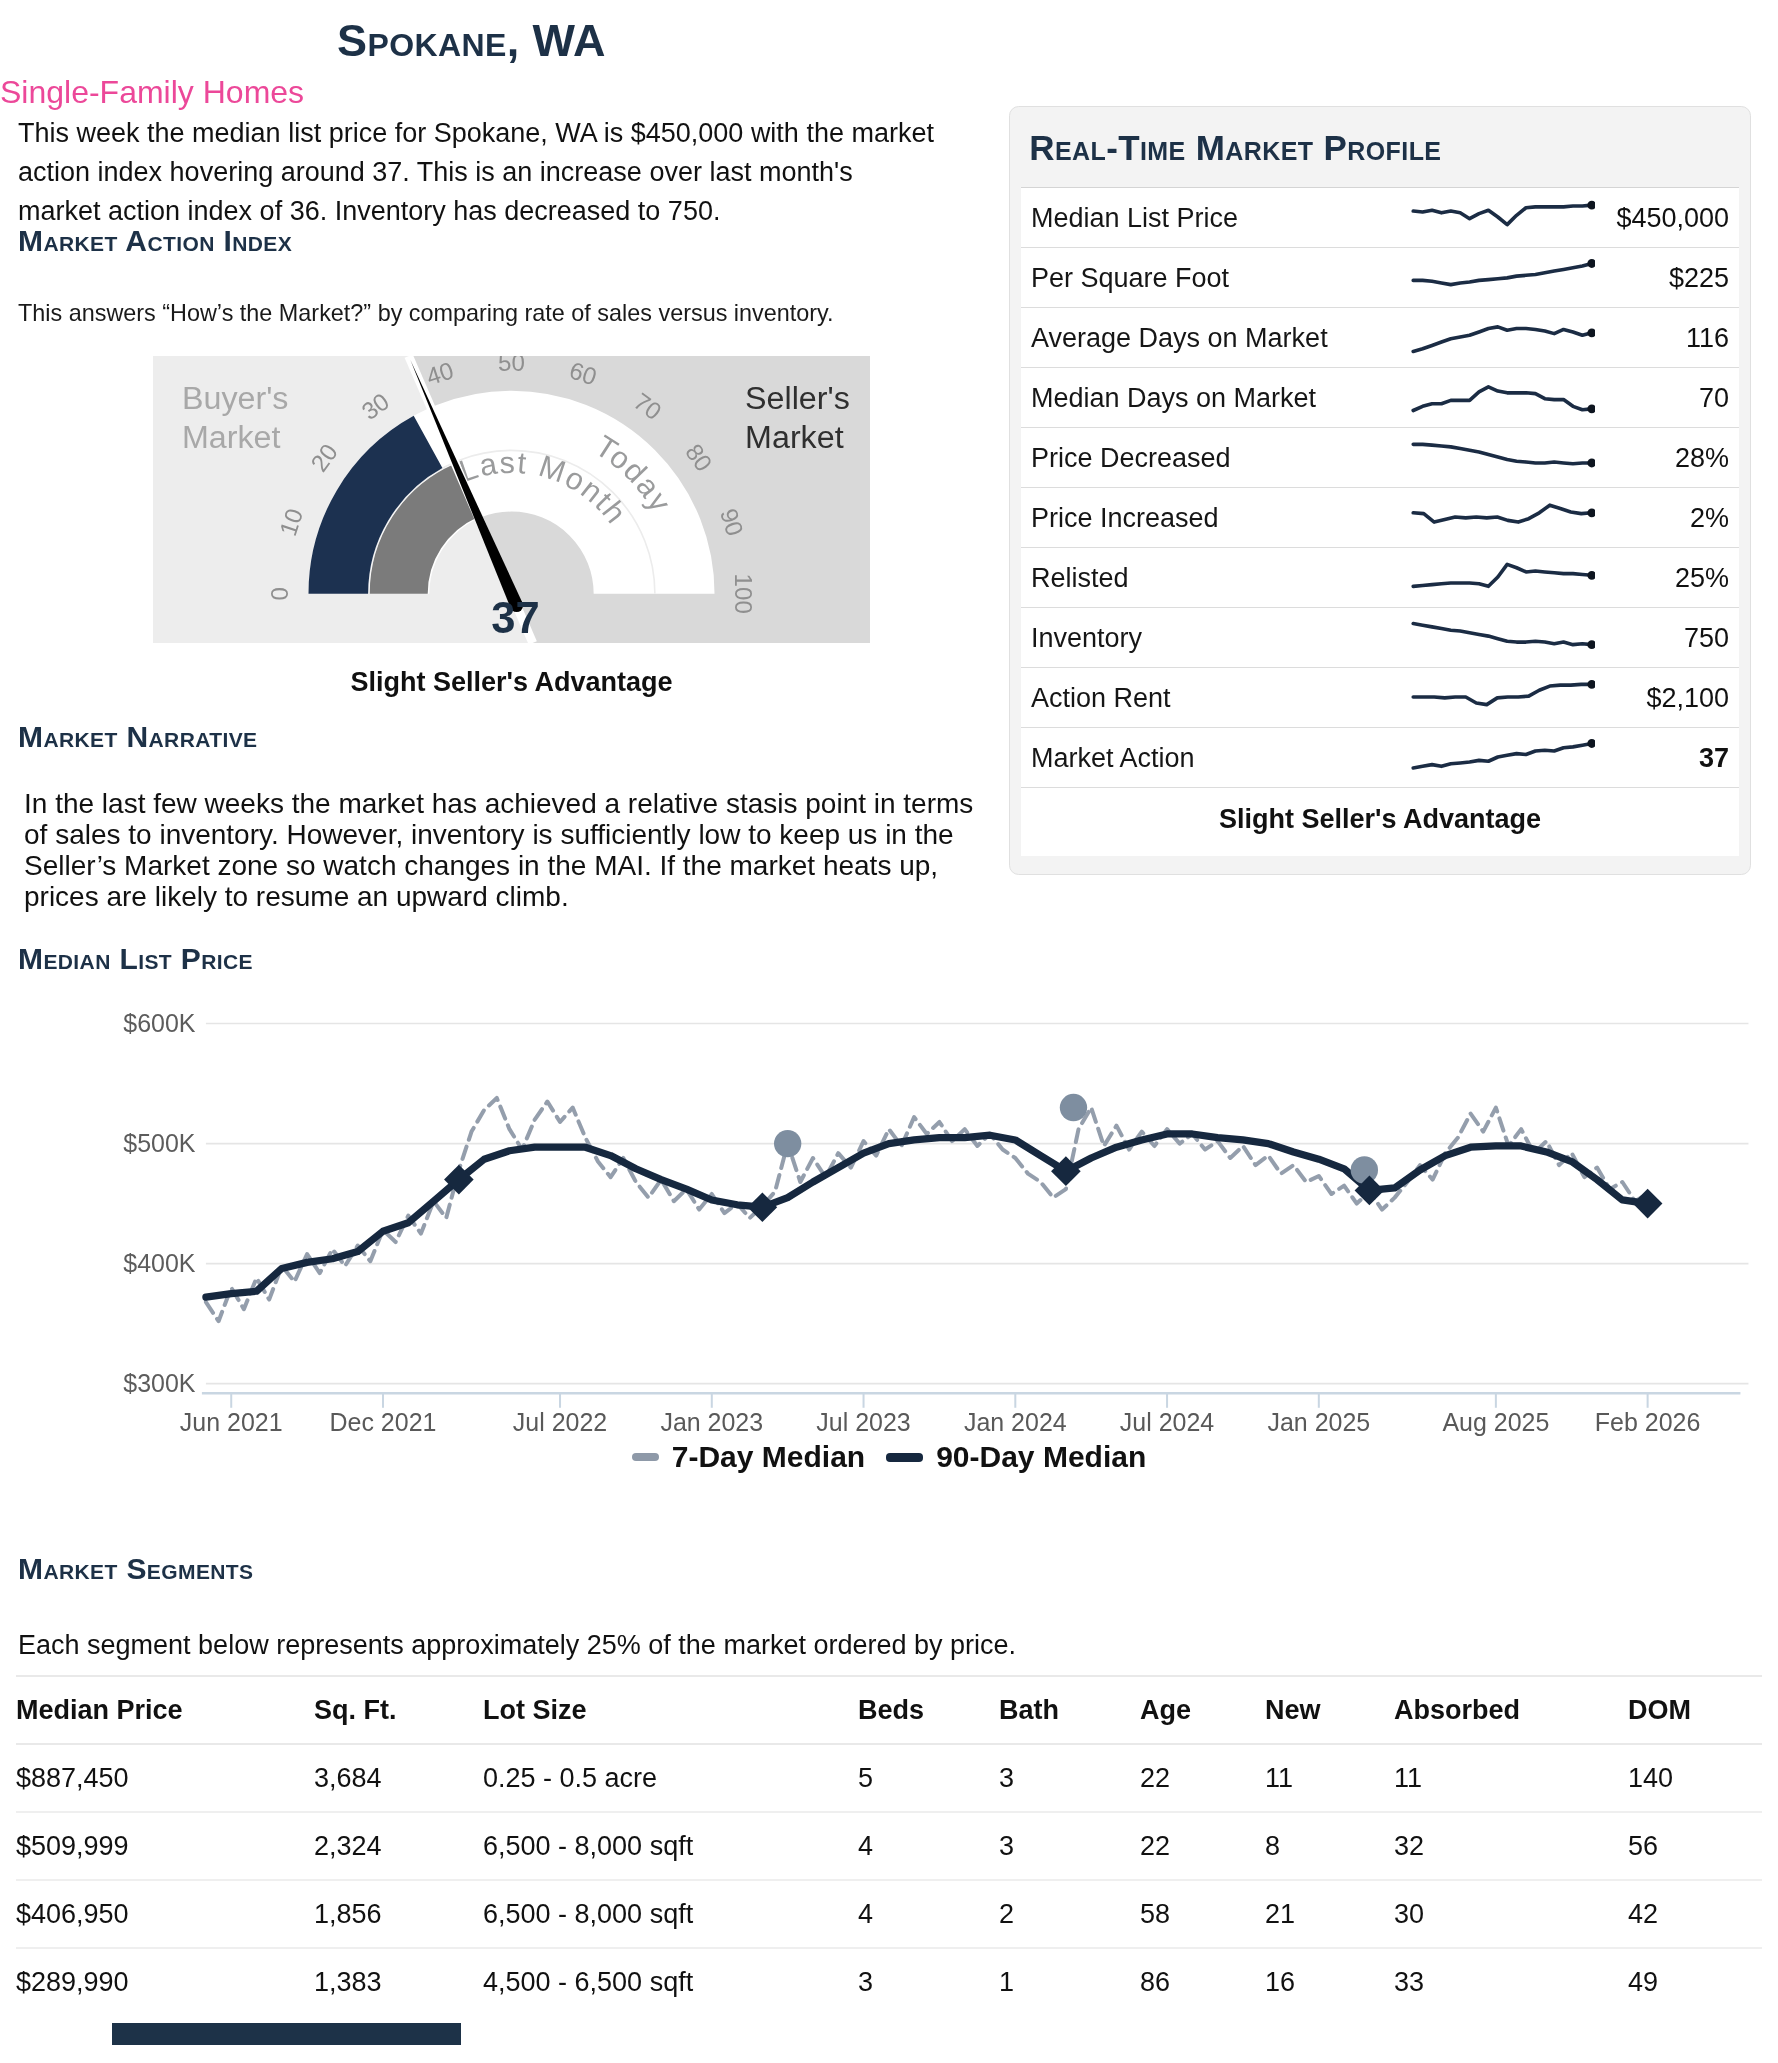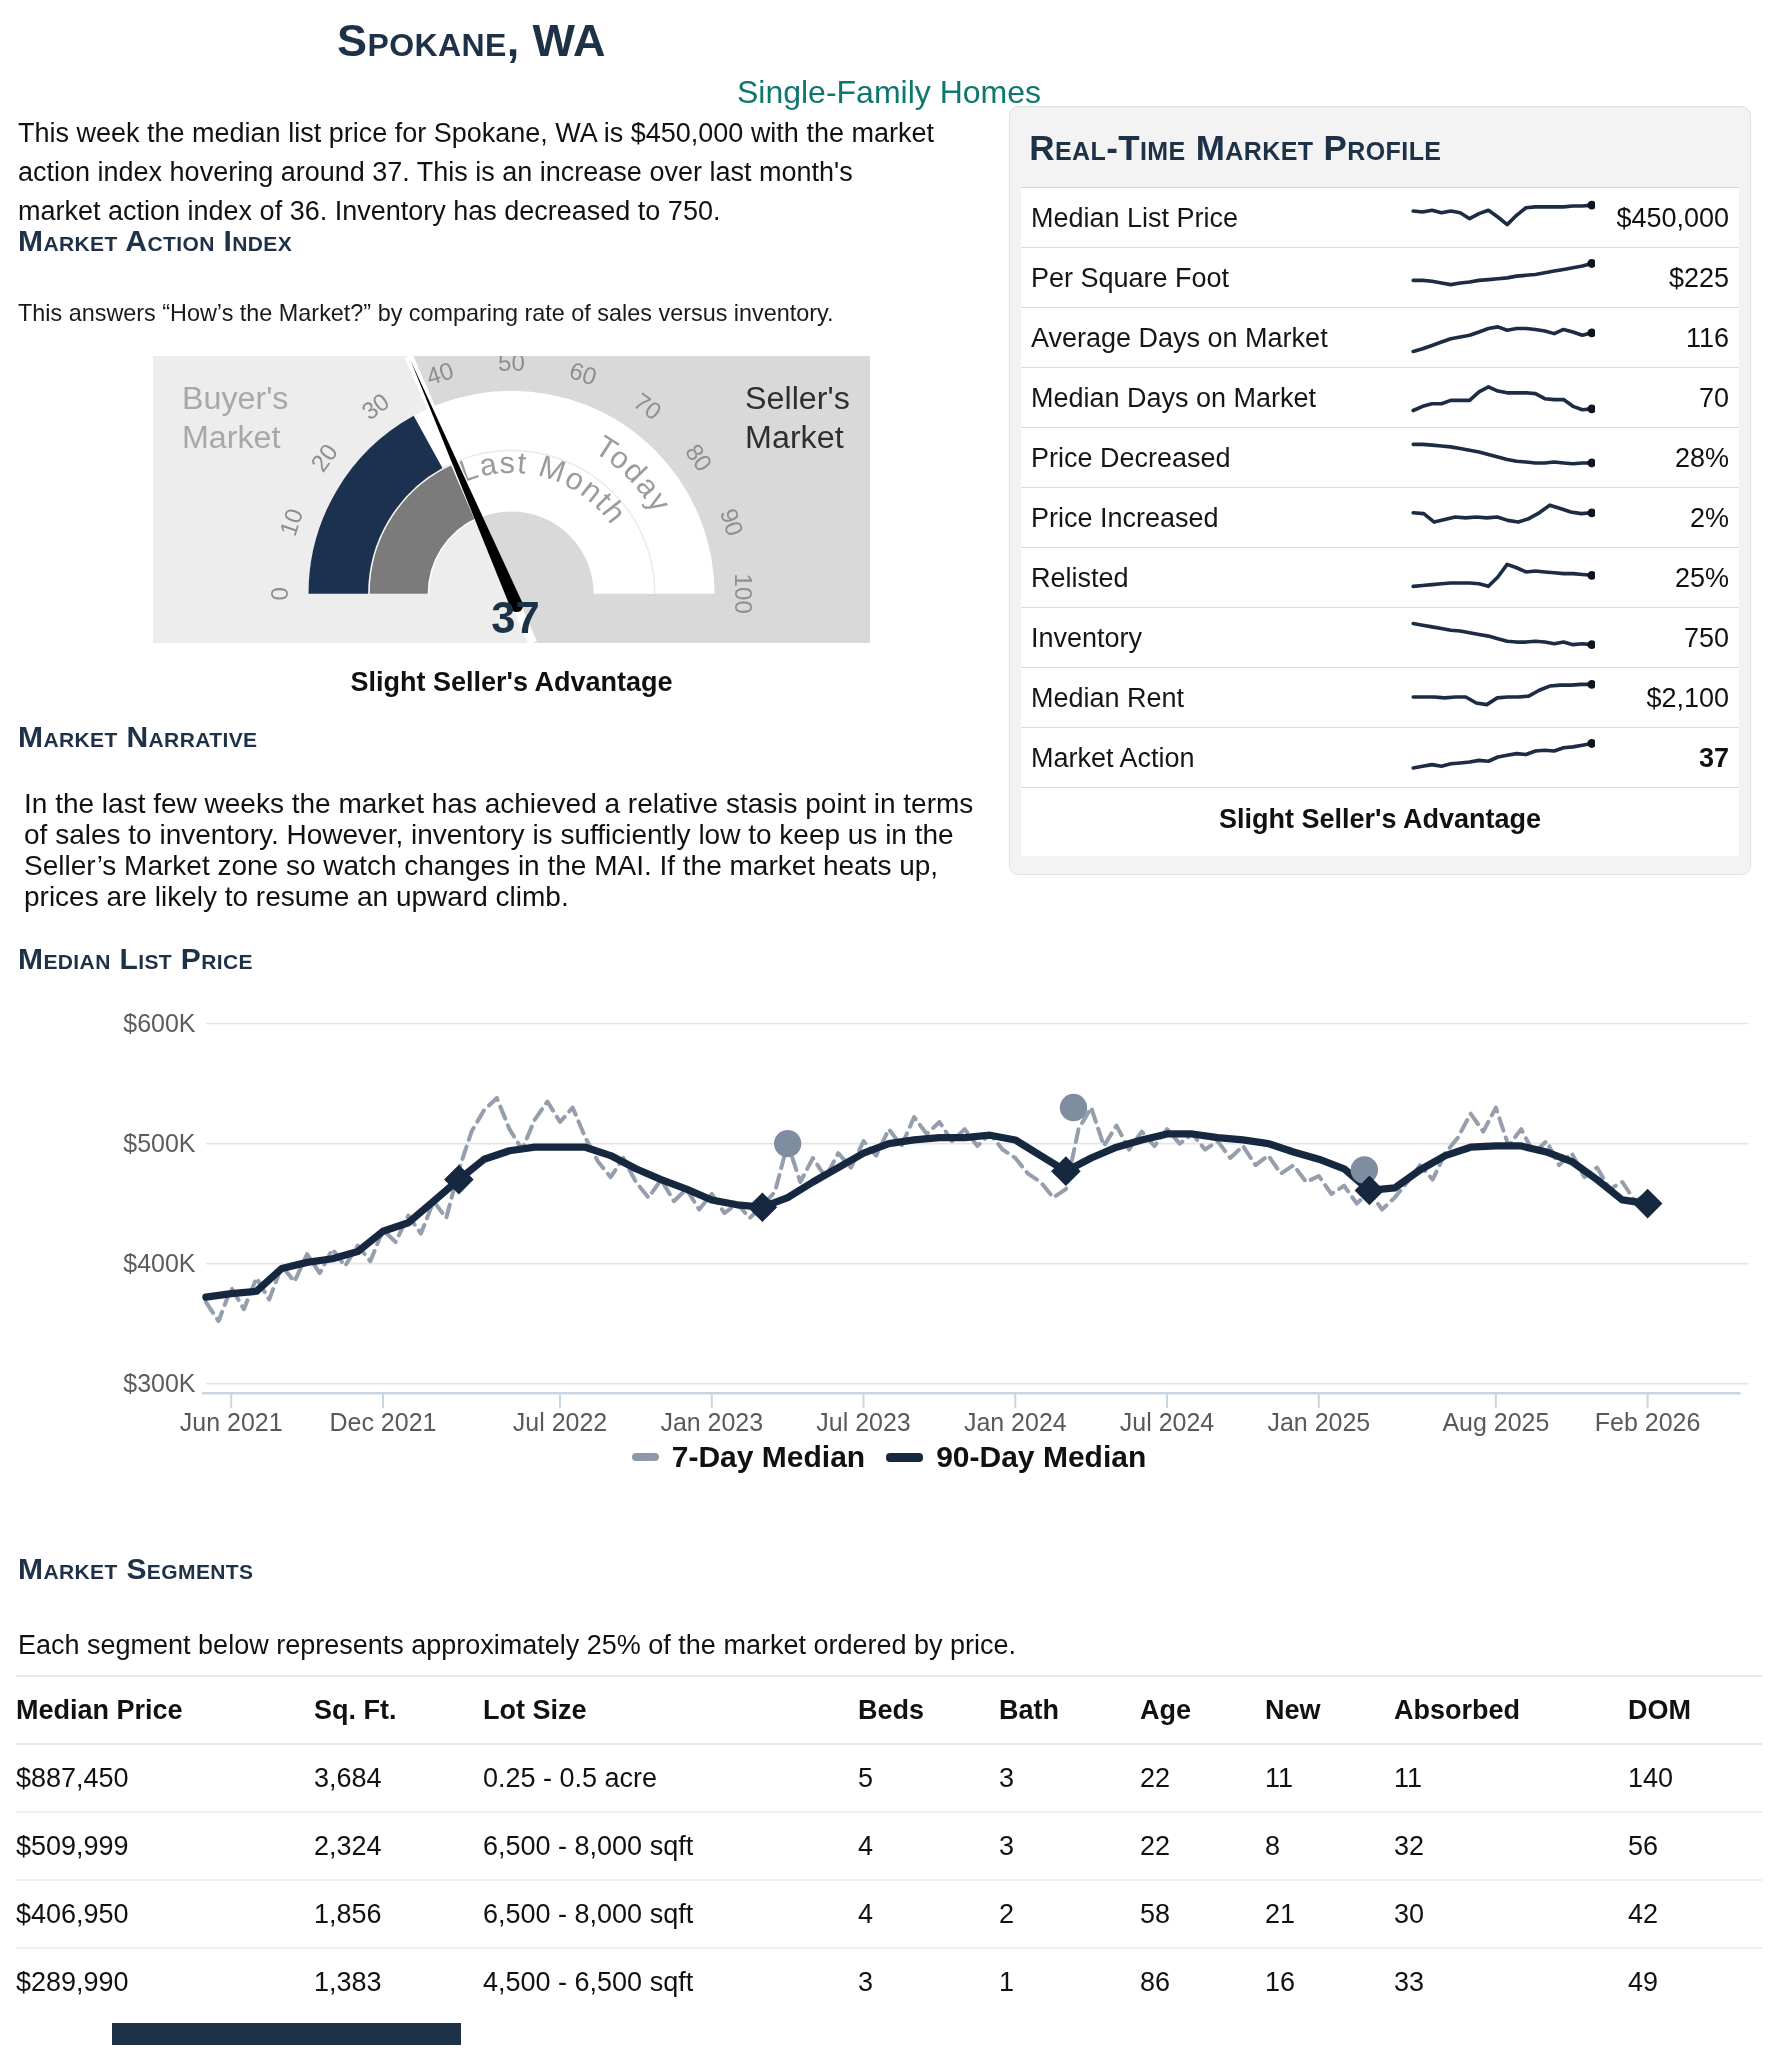--- a/index.html
+++ b/index.html
@@ -1,20 +1,20 @@
 <!DOCTYPE html>
 <html style="font-size:13px"><head>
 <meta charset="utf-8">
 <style>
   html,body{margin:0;padding:0;background:#fff;}
   .page{position:relative;width:1778px;height:2064px;background:#fff;
         font-family:"Liberation Sans",sans-serif;color:#111;overflow:hidden;}
   .sc{font-variant:small-caps;font-weight:700;color:#1d3147;letter-spacing:0.4px;}
   #main-title{position:absolute;left:0;top:14.5px;width:943px;text-align:center;font-size:45px;}
-  #subtitle{position:absolute;left:0;top:74px;width:1778px;text-align:center;font-size:32px;color:#0f766e;}
+  #subtitle{position:absolute;left:0;top:74px;width:1778px;text-align:left;font-size:32px;color:#ec4899;}
   #intro{position:absolute;left:18px;top:114px;width:923px;font-size:27px;line-height:39px;}
   .h2{position:absolute;left:18px;font-size:30px;}
   #mai-heading{top:224px;}
   #mai-desc{position:absolute;left:18px;top:300px;font-size:23.4px;color:#1a1a1a;}
   #gauge-wrap{position:absolute;left:153px;top:356px;width:717px;height:287px;}
   #gauge-caption{position:absolute;left:153px;top:667px;width:717px;text-align:center;
                  font-size:27px;font-weight:700;color:#101010;}
   #narrative-heading{top:720px;}
   #narrative-text{position:absolute;left:24px;top:788px;width:975px;font-size:28px;line-height:31px;}
   #mlp-heading{top:942px;}
@@ -117,21 +117,21 @@
         </div>
         <div class="p-row">
           <span class="p-label">Inventory</span>
           <svg class="p-spark" width="185" height="42" viewBox="0 0 230 52">
             <polyline points="4.0,9.2 15.7,11.3 27.4,13.4 39.1,15.5 50.7,17.6 62.4,18.6 74.1,20.8 85.8,22.9 97.5,24.9 109.2,28.1 120.8,31.3 132.5,32.3 144.2,32.3 155.9,31.3 167.6,32.3 179.3,34.4 190.9,32.3 202.6,35.5 214.3,34.4 226.0,35.5" fill="none" stroke="#1b2c44" stroke-width="4.5" stroke-linejoin="round" stroke-linecap="round"></polyline>
             <circle cx="226" cy="35.5" r="5.5" fill="#0e1520"></circle>
           </svg>
           <span class="p-value">750</span>
         </div>
         <div class="p-row">
-          <span class="p-label">Median Rent</span>
+          <span class="p-label">Action Rent</span>
           <svg class="p-spark" width="185" height="42" viewBox="0 0 230 52">
             <polyline points="4.0,26.0 17.1,26.0 30.1,26.0 43.2,27.1 56.2,26.0 69.3,26.0 82.4,33.4 95.4,35.5 108.5,27.1 121.5,26.0 134.6,26.0 147.6,24.9 160.7,17.6 173.8,12.4 186.8,11.3 199.9,11.3 212.9,10.3 226.0,10.3" fill="none" stroke="#1b2c44" stroke-width="4.5" stroke-linejoin="round" stroke-linecap="round"></polyline>
             <circle cx="226" cy="10.3" r="5.5" fill="#0e1520"></circle>
           </svg>
           <span class="p-value">$2,100</span>
         </div>
         <div class="p-row">
           <span class="p-label">Market Action</span>
           <svg class="p-spark" width="185" height="42" viewBox="0 0 230 52">
             <polyline points="4.0,39.6 15.7,37.6 27.4,35.5 39.1,37.6 50.7,34.4 62.4,33.4 74.1,32.3 85.8,30.2 97.5,31.3 109.2,26.0 120.8,23.9 132.5,21.8 144.2,22.9 155.9,18.6 167.6,17.6 179.3,18.6 190.9,14.5 202.6,13.4 214.3,11.3 226.0,9.2" fill="none" stroke="#1b2c44" stroke-width="4.5" stroke-linejoin="round" stroke-linecap="round"></polyline>

